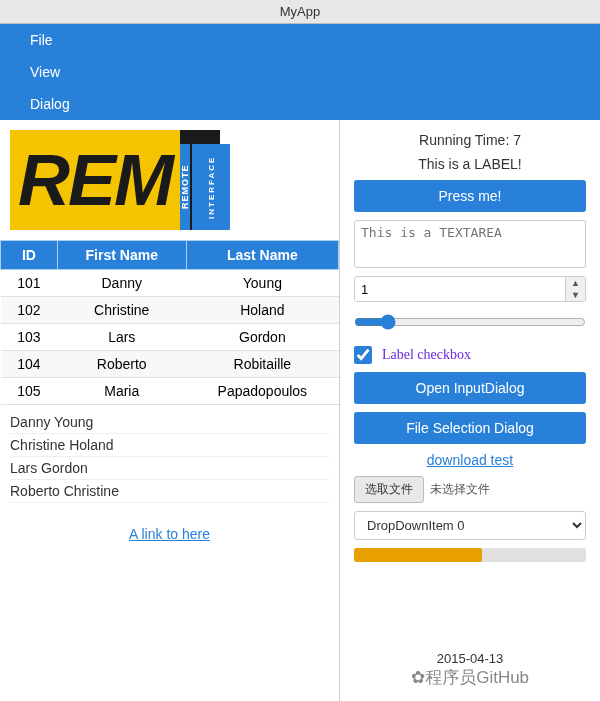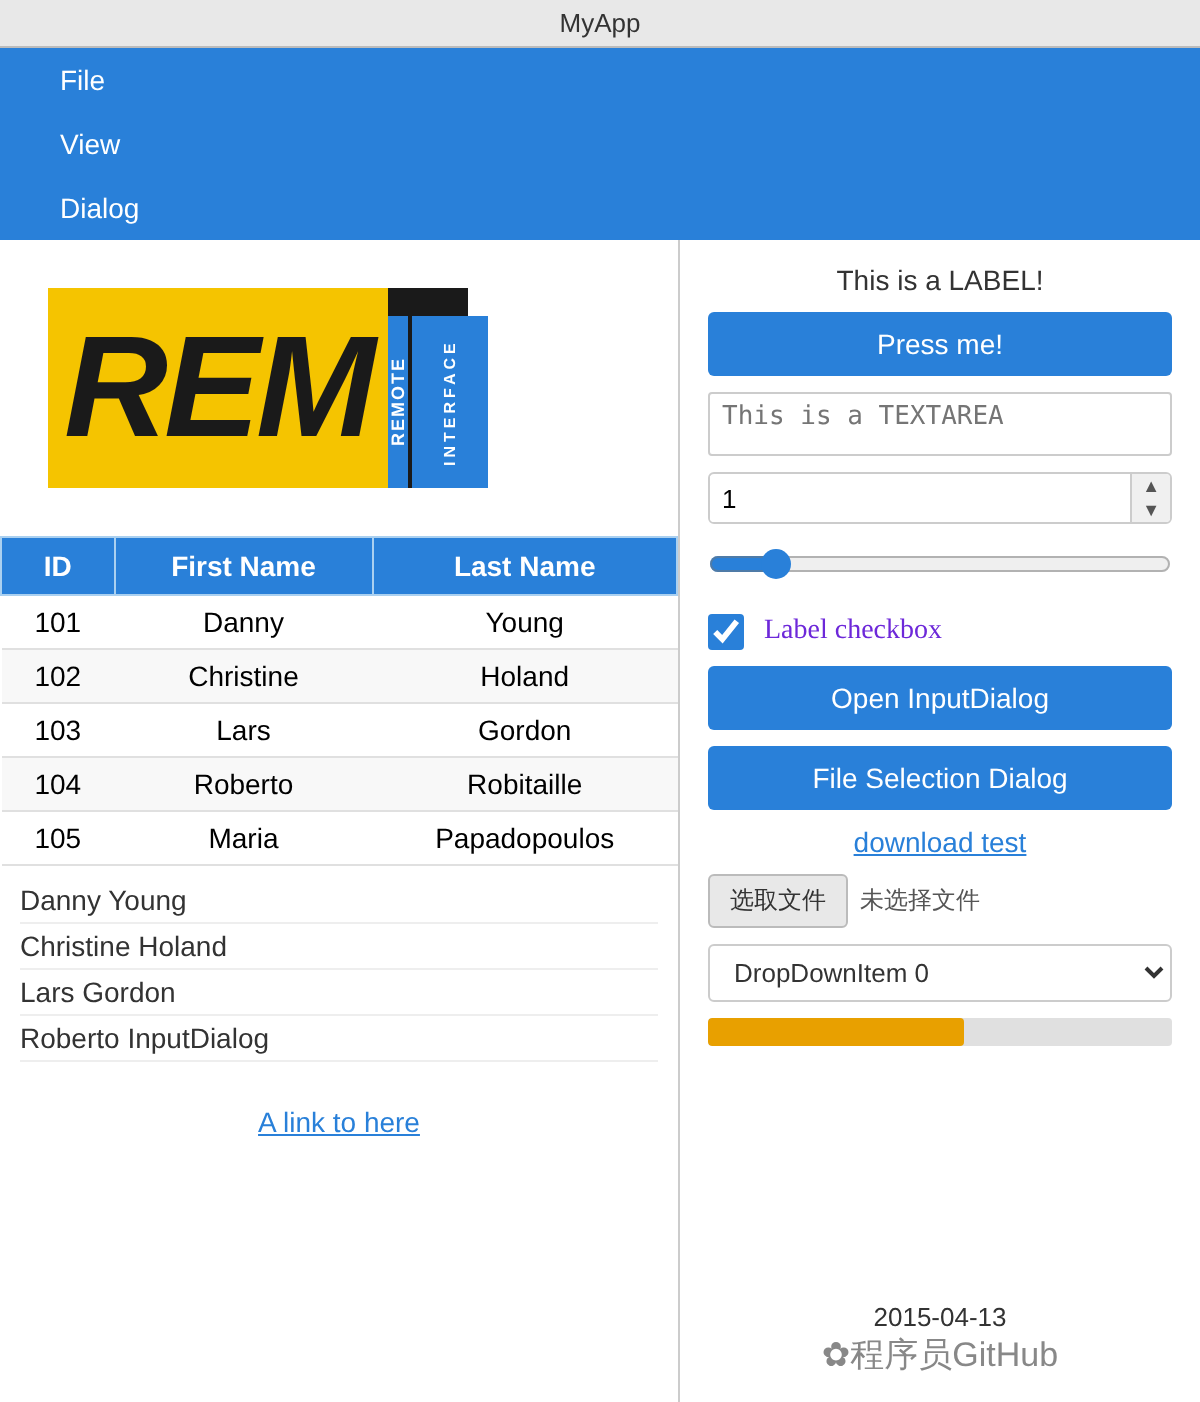--- a/index.html
+++ b/index.html
@@ -49,21 +49,21 @@
     
     #left-panel {
       width: 340px;
       display: flex;
       flex-direction: column;
       border-right: 1px solid #ccc;
       overflow: hidden;
     }
 
     #logo-area {
-      padding: 24px;
+      padding: 10px;
       background: white;
     }
 
     
     #rem-logo {
       display: flex;
       align-items: stretch;
       height: 100px;
     }
     #rem-text-block {
@@ -194,21 +194,21 @@
       border: none;
       border-radius: 3px;
       padding: 8px 16px;
       font-size: 14px;
       cursor: pointer;
       width: 100%;
     }
 
     .textarea-field {
       width: 100%;
-      height: 32px;
+      height: 48px;
       border: 1px solid #ccc;
       border-radius: 2px;
       padding: 4px 6px;
       font-size: 13px;
       resize: none;
       color: #555;
     }
 
     .spinner-container {
       display: flex;
@@ -409,31 +409,32 @@
       <td>Papadopoulos</td>
     </tr>
           </tbody>
       </table>
     </div>
 
     <div id="text-list">
     <div>Danny Young</div>
         <div>Christine Holand</div>
         <div>Lars Gordon</div>
-        <div>Roberto InputDialog</div>
+        <div>Roberto Christine</div>
       </div>
 
     <div id="link-area">
       <a href="#">A link to here</a>
     </div>
 
   </div>
 
   <div id="right-panel">
 
+    <div class="right-label">Running Time: 7</div>
 
     <div class="right-label">This is a LABEL!</div>
 
     <button class="btn-blue">Press me!</button>
 
     <textarea class="textarea-field" placeholder="This is a TEXTAREA" style=""></textarea>
 
     <div class="spinner-container">
       <input class="spinner-input" type="text" value="1" style="">
       <div class="spinner-arrows">

